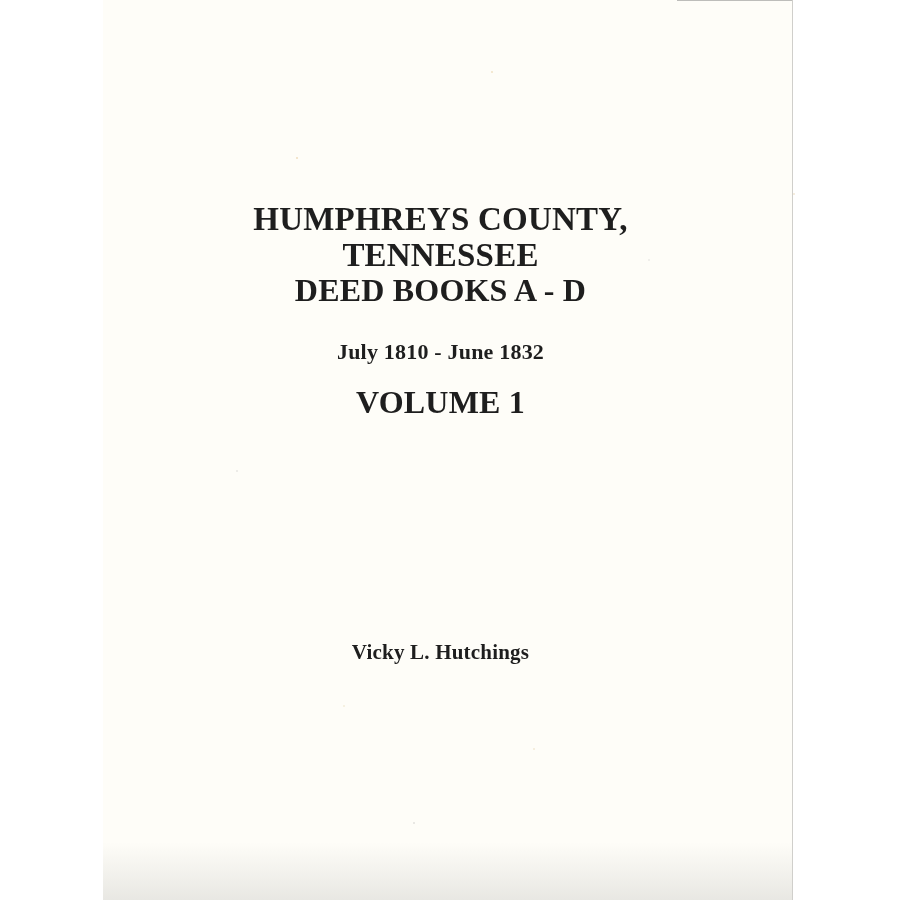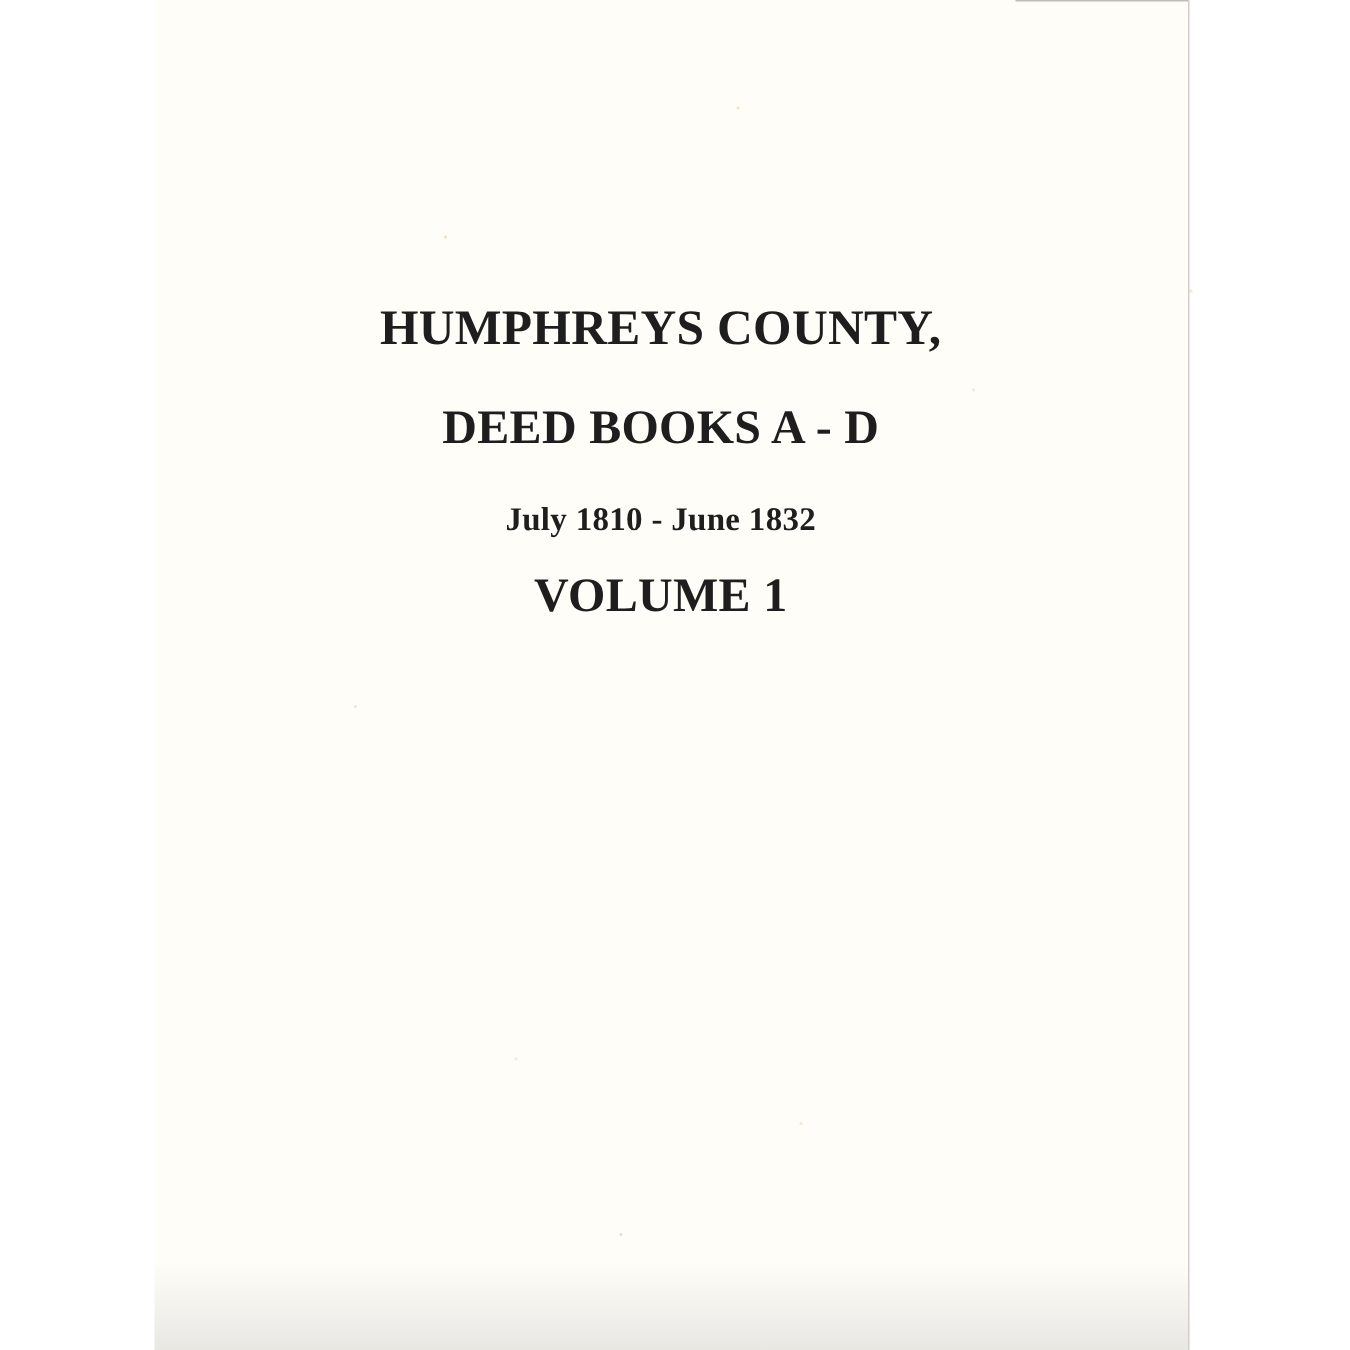--- a/index.html
+++ b/index.html
@@ -77,21 +77,20 @@
   .title-line {
     font-size: 33px;
     line-height: 36px;
     font-weight: bold;
     letter-spacing: 0.2px;
   }
   .subtitle-line {
     font-size: 32px;
     line-height: 35px;
     font-weight: bold;
-    margin-top: 30px;
     letter-spacing: 0.2px;
   }
   .date-line {
     font-size: 22px;
     line-height: 35px;
     font-weight: bold;
     margin-top: 26px;
     letter-spacing: 0.2px;
   }
   .volume-line {
@@ -110,18 +109,20 @@
   }
 </style>
 </head>
 <body>
 
 <div class="scan-wrap">
   <div class="book-page">
     <div class="speckles"></div>
     <div class="cover-text">
       <div class="title-line">HUMPHREYS COUNTY,</div>
+      <div class="title-line">TENNESSEE</div>
       <div class="subtitle-line">DEED BOOKS A - D</div>
       <div class="date-line">July 1810 - June 1832</div>
       <div class="volume-line">VOLUME 1</div>
+      <div class="author-line">Vicky L. Hutchings</div>
     </div>
   </div>
 </div>
 
 </body></html>

